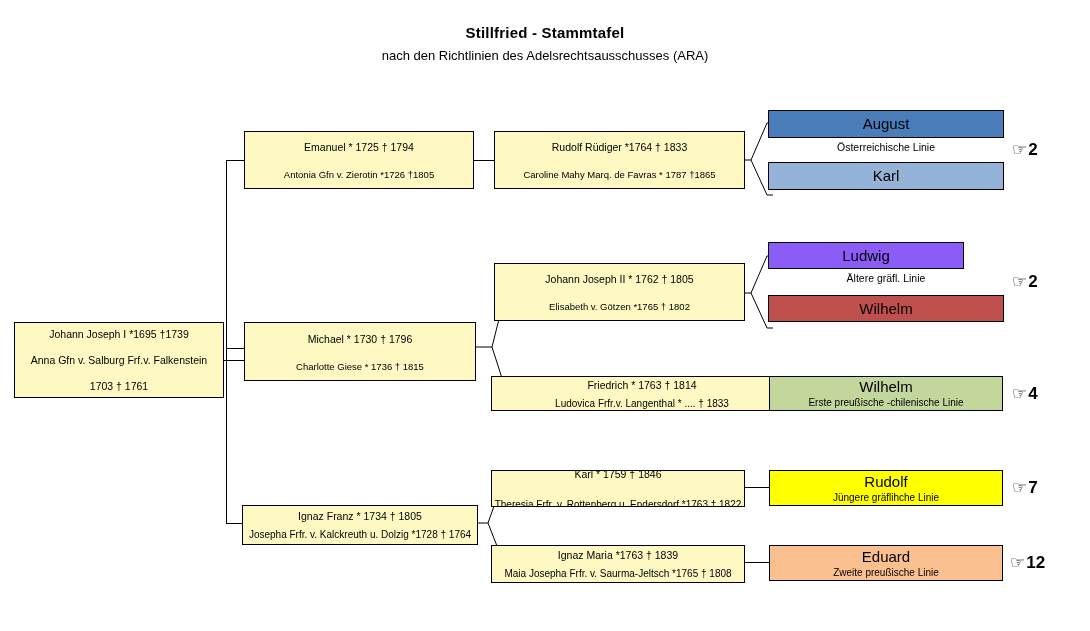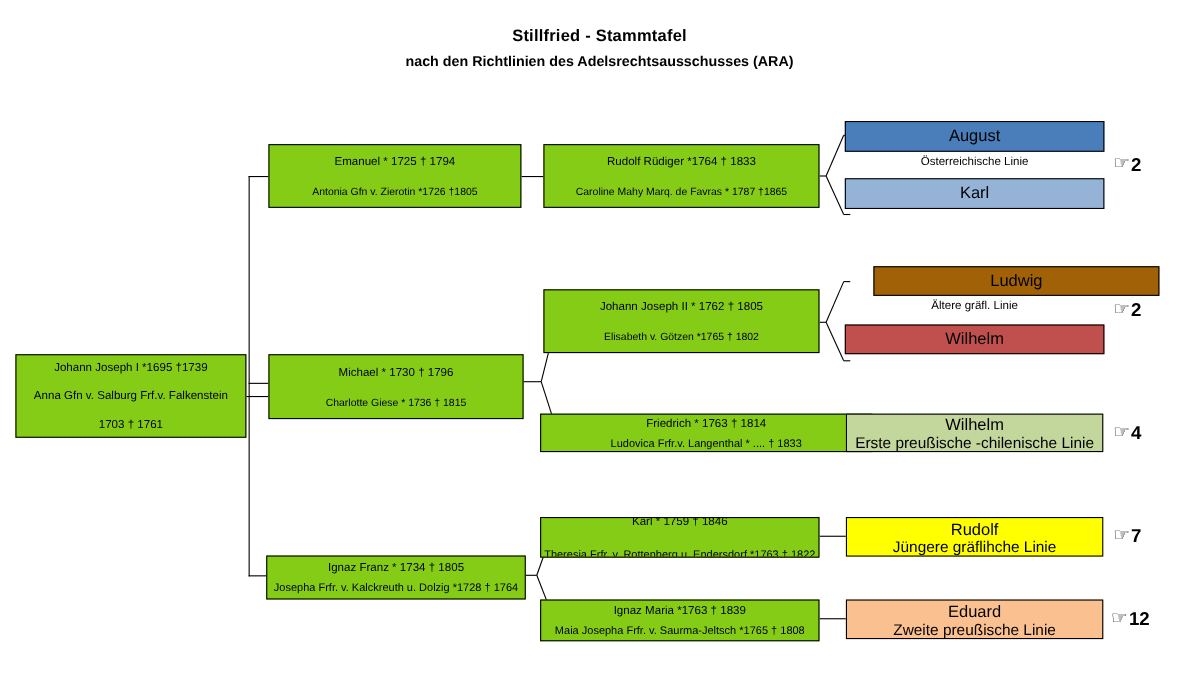--- a/index.html
+++ b/index.html
@@ -31,29 +31,29 @@
     font-weight: bold;
     letter-spacing: 0.2px;
   }
   .title-sub {
     position: absolute;
     left: 0;
     top: 48px;
     width: 1090px;
     text-align: center;
     font-size: 13px;
-    font-weight: bold;
+    font-weight: normal;
   }
 
   
   .pbox {
     position: absolute;
     box-sizing: border-box;
     border: 1px solid #000000;
-    background: #84cc16;
+    background: #fef9c3;
     display: flex;
     flex-direction: column;
     align-items: center;
     justify-content: center;
     text-align: center;
     overflow: hidden;
   }
   .pbox .line {
     display: block;
     width: 100%;
@@ -87,21 +87,21 @@
     justify-content: center;
     text-align: center;
     overflow: hidden;
   }
   .cbar .bname {
     font-size: 15px;
     line-height: 18px;
     white-space: nowrap;
   }
   .cbar .bsub {
-    font-size: 14px;
+    font-size: 10px;
     line-height: 13px;
     white-space: nowrap;
   }
   .linelabel {
     position: absolute;
     text-align: center;
     font-size: 10.5px;
     white-space: nowrap;
   }
 
@@ -246,21 +246,21 @@
   </div>
   <div class="linelabel" style="left:768px; top:141px; width:236px;">Österreichische Linie</div>
   <div class="cbar" style="left:768px; top:162px; width:236px; height:28px; background:#95b3d7;">
     <span class="bname">Karl</span>
   </div>
   <div class="marker" style="left:1012px; top:141px;">
     <span class="hand">☞</span>
     <span class="num">2</span>
   </div>
 
-  <div class="cbar" style="left:768px; top:242px; width:260px; height:27px; background:#a16207;margin-left:26px;">
+  <div class="cbar" style="left:768px; top:242px; width:196px; height:27px; background:#8b5cf6;">
     <span class="bname">Ludwig</span>
   </div>
   <div class="linelabel" style="left:768px; top:272px; width:236px;">Ältere gräfl. Linie</div>
   <div class="cbar" style="left:768px; top:295px; width:236px; height:27px; background:#c0504d;">
     <span class="bname">Wilhelm</span>
   </div>
   <div class="marker" style="left:1012px; top:273px;">
     <span class="hand">☞</span>
     <span class="num">2</span>
   </div>

